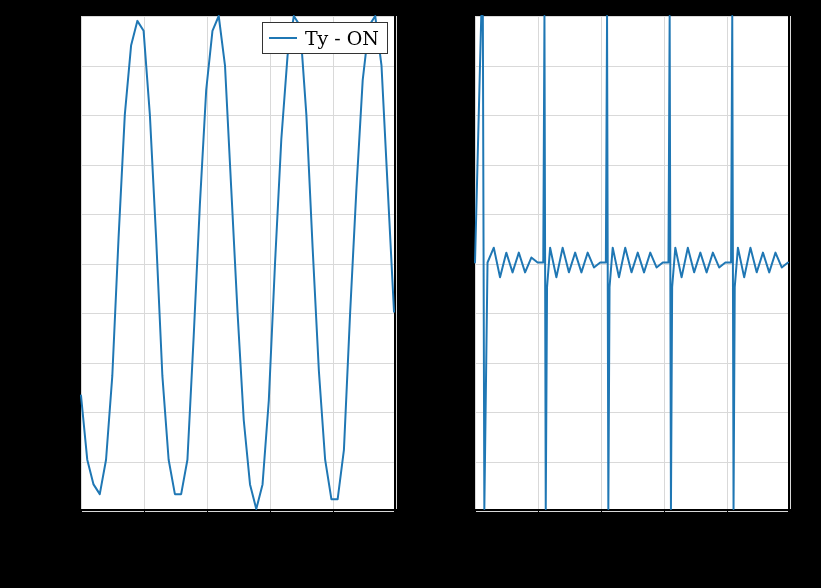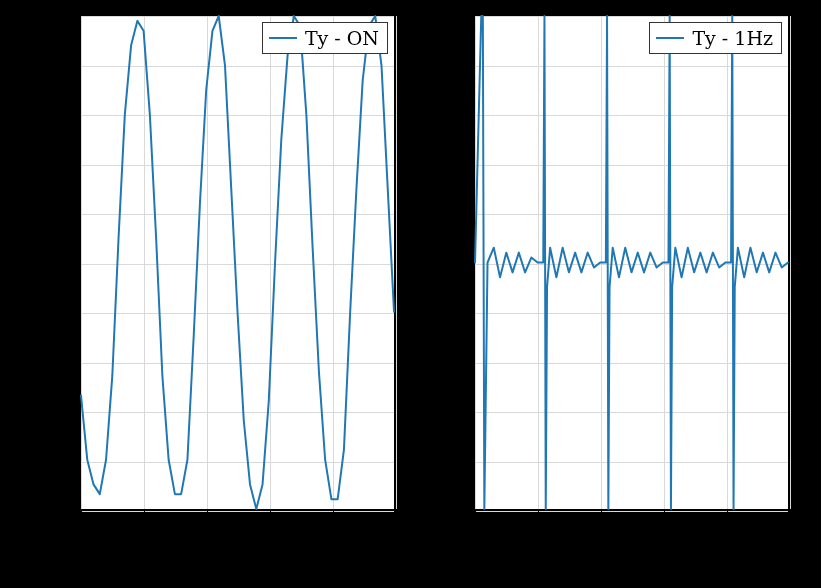--- a/index.html
+++ b/index.html
@@ -184,24 +184,20 @@
           <div class="gridline h" style="top: 247.5px;"></div>
           <div class="gridline h" style="top: 198px;"></div>
           <div class="gridline h" style="top: 148.5px;"></div>
           <div class="gridline h" style="top: 99px;"></div>
           <div class="gridline h" style="top: 49.5px;"></div>
           <div class="gridline h" style="top: 0px;"></div>
         </div>
     <svg class="series" viewBox="0 0 315 495" preserveAspectRatio="none">
           <path d="M0.0 247.5 L6.3 0.0 L7.9 0.0 L9.4 495.0 L12.6 247.5 L18.9 232.6 L25.2 262.4 L31.5 237.6 L37.8 257.4 L44.1 237.6 L50.4 257.4 L56.7 242.5 L63.0 247.5 L68.7 247.5 L69.9 0.0 L71.2 495.0 L72.5 272.3 L75.6 232.6 L81.9 262.4 L88.2 232.6 L94.5 257.4 L100.8 237.6 L107.1 257.4 L113.4 237.6 L119.7 252.5 L126.0 247.5 L131.7 247.5 L132.9 0.0 L134.2 495.0 L135.4 272.3 L138.6 232.6 L144.9 262.4 L151.2 232.6 L157.5 257.4 L163.8 237.6 L170.1 257.4 L176.4 237.6 L182.7 252.5 L189.0 247.5 L194.7 247.5 L195.9 0.0 L197.2 495.0 L198.4 272.3 L201.6 232.6 L207.9 262.4 L214.2 232.6 L220.5 257.4 L226.8 237.6 L233.1 257.4 L239.4 237.6 L245.7 252.5 L252.0 247.5 L257.7 247.5 L258.9 0.0 L260.2 495.0 L261.4 272.3 L264.6 232.6 L270.9 262.4 L277.2 232.6 L283.5 257.4 L289.8 237.6 L296.1 257.4 L302.4 237.6 L308.7 252.5 L315.0 247.5 "></path>
         </svg>
-    <div class="legend" style="top:6px; right:6px;">
-      <span class="legend-swatch"></span>
-      <span>Ty - 1Hz</span>
-    </div>
   <div class="tickmark x" style="left: 0px;"></div>
         <div class="tickmark x" style="left: 63px;"></div>
         <div class="tickmark x" style="left: 126px;"></div>
         <div class="tickmark x" style="left: 189px;"></div>
         <div class="tickmark x" style="left: 252px;"></div>
         <div class="tickmark x" style="left: 315px;"></div>
         <div class="tickmark y" style="top: 495px;"></div>
         <div class="tickmark y" style="top: 445.5px;"></div>
         <div class="tickmark y" style="top: 396px;"></div>
         <div class="tickmark y" style="top: 346.5px;"></div>

